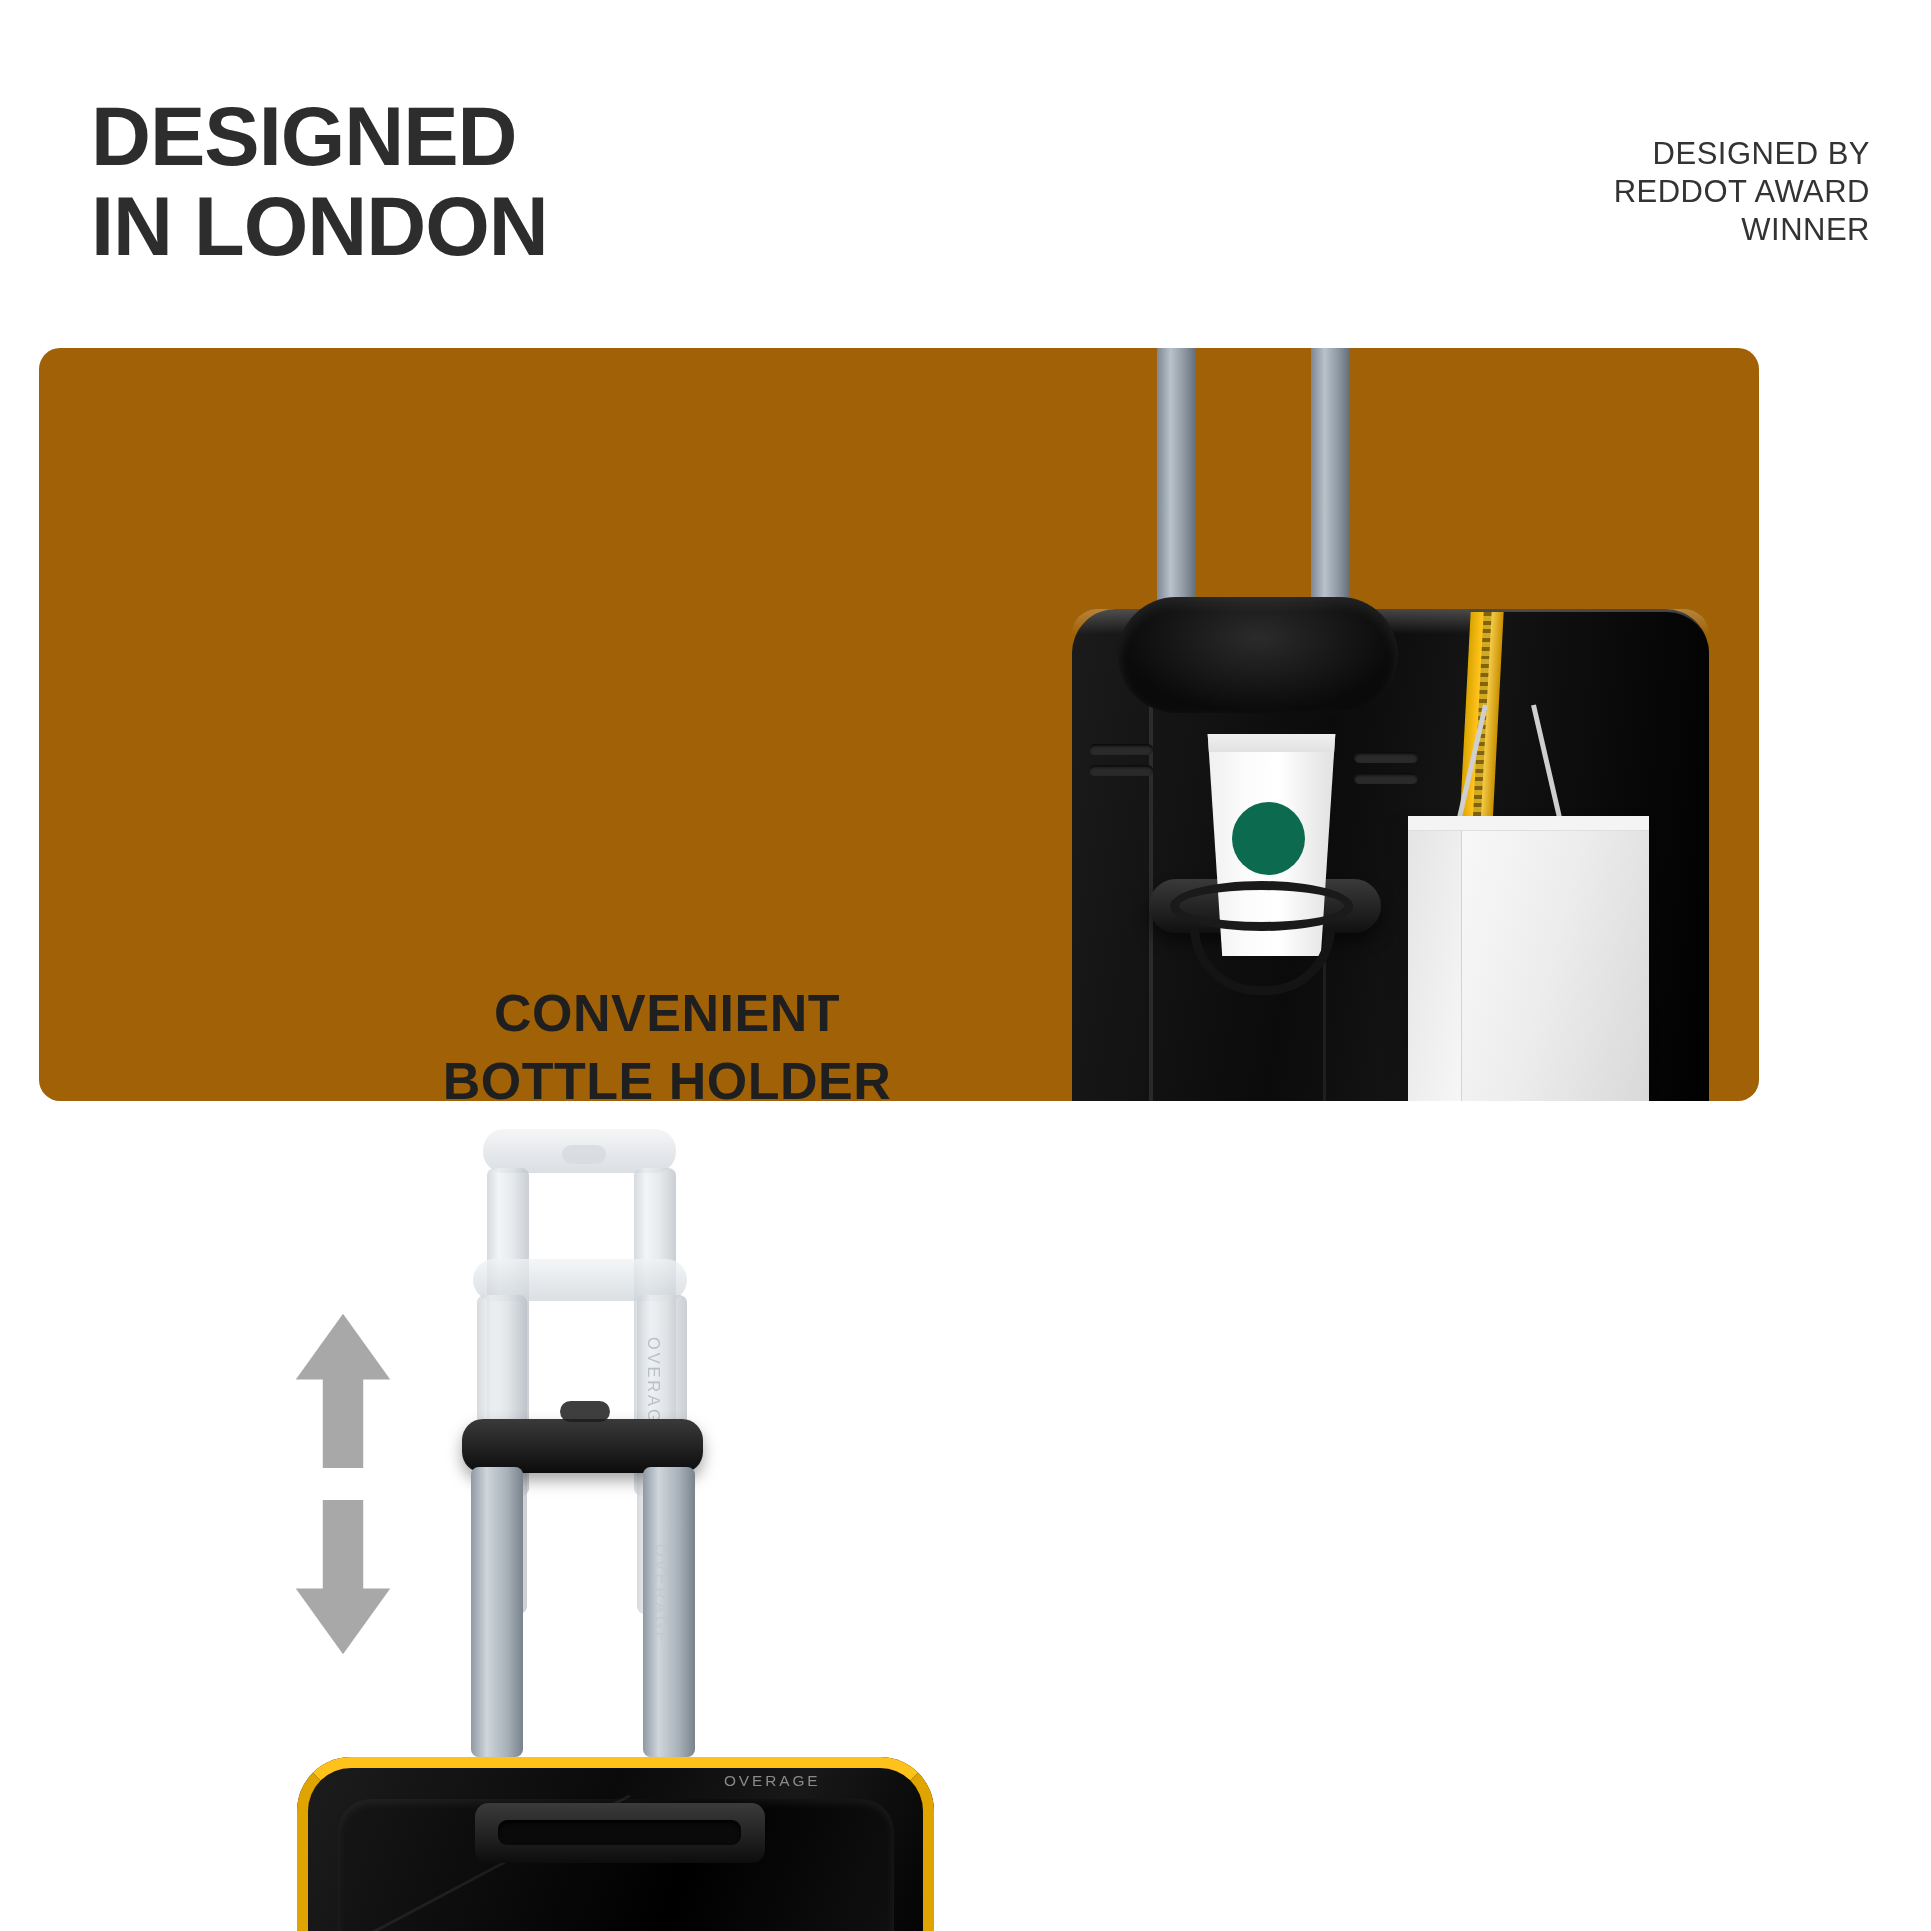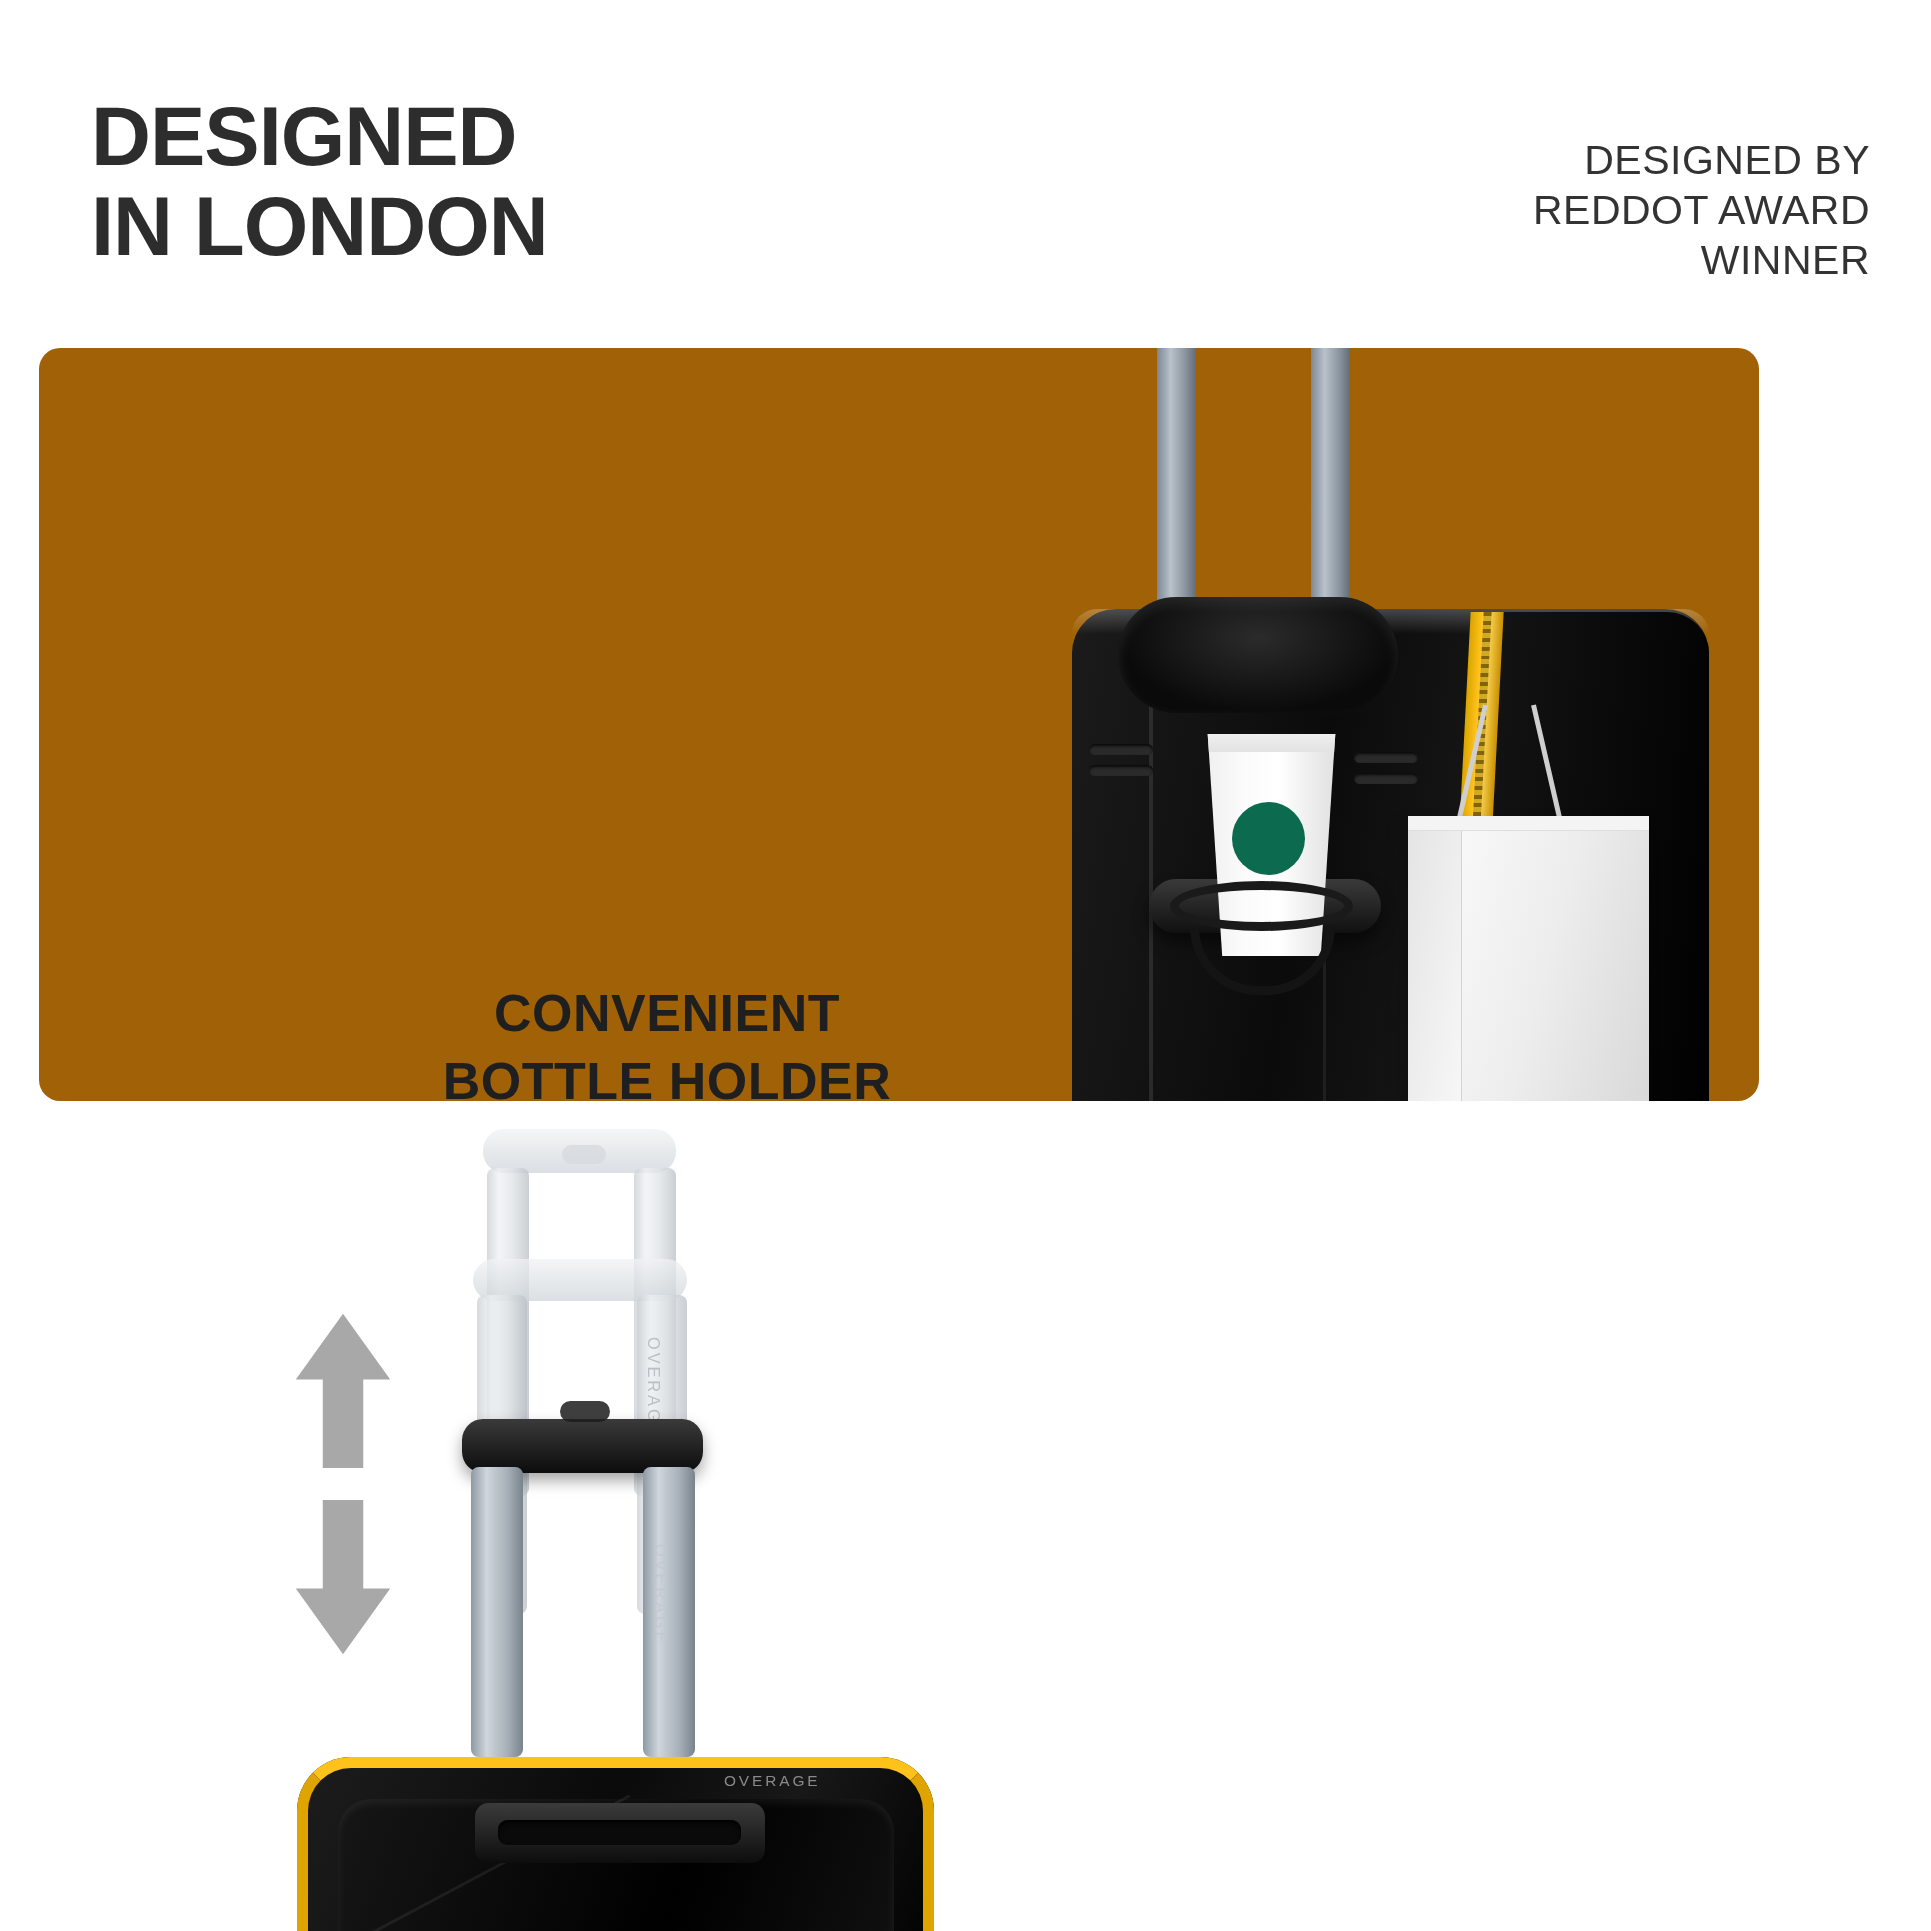--- a/index.html
+++ b/index.html
@@ -16,21 +16,21 @@
     position: absolute; top: 0; left: 16px; width: 1931px; height: 333px;
   }
   .headline {
     position: absolute; left: 75px; top: 92px;
     font-size: 83px; font-weight: bold; line-height: 1.08;
     letter-spacing: -1px; color: #2d2d2d; text-transform: uppercase;
     white-space: pre-line;
   }
   .award {
     position: absolute; right: 77px; top: 135px;
-    text-align: right; font-size: 41px; line-height: 1.22;
+    text-align: right; font-size: 31px; line-height: 1.22;
     color: #333; letter-spacing: 0.5px; text-transform: uppercase;
     white-space: pre-line; font-weight: 400;
   }
 
   
   .panel {
     position: absolute; left: 39px; top: 348px;
     width: 1720px; height: 753px;
     background: #a16207; border-radius: 21px; overflow: hidden;
   }

